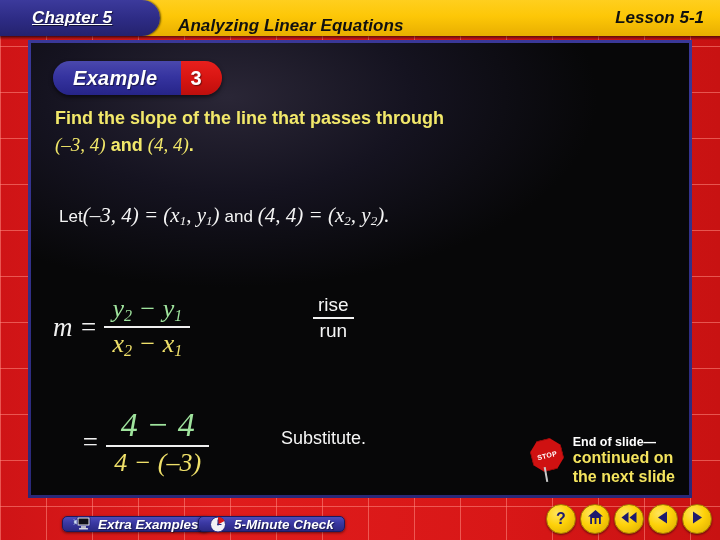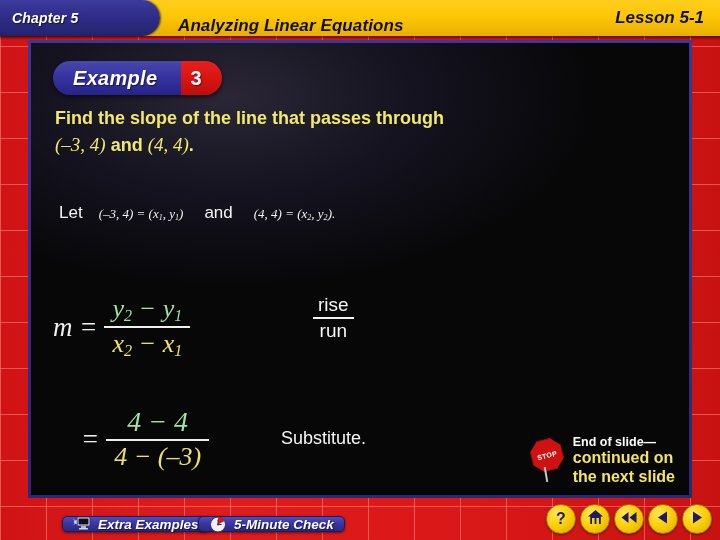--- a/index.html
+++ b/index.html
@@ -25,23 +25,24 @@
     z-index:6;
   }
   #chapter-tab{
     position:absolute; left:0; top:0; width:160px; height:36px;
     background:linear-gradient(to bottom,#3c3a9c 0%,#2e2c86 50%,#24226e 100%);
     border-radius:0 26px 26px 0;
     box-shadow:1px 0 2px rgba(0,0,0,.6);
     display:flex; align-items:center;
   }
   #chapter-tab span{
-    color:#fff; font-size:14px; font-weight:bold; font-style:italic;
-    padding-left:12px; letter-spacing:.2px;
+    color:#fff; font-size:17px; font-weight:bold; font-style:italic;
+    padding-left:32px; letter-spacing:.2px;
     text-shadow:1px 1px 1px rgba(0,0,0,.55);
+    text-decoration:underline;
   }
   #header-title{
     position:absolute; left:178px; top:0; height:52px;
     display:flex; align-items:center;
     color:#101010; font-size:17px; font-weight:bold; font-style:italic;
     letter-spacing:.1px;
   }
   #lesson-label{
     position:absolute; right:16px; top:0; height:36px;
     display:flex; align-items:center;
@@ -93,21 +94,21 @@
     color:#f2e86a; font-size:18px; font-weight:bold; line-height:1.45;
   }
   .mathi{ font-family:"Liberation Serif", serif; font-style:italic; font-weight:normal; font-size:19px; }
 
   
   #let-line{
     position:absolute; left:28px; top:160px;
     color:#f4f4f4; font-size:17px;
     display:flex; align-items:baseline; white-space:nowrap;
   }
-  #let-line .sr{ font-family:"Liberation Serif", serif; font-style:italic; font-size:13px; margin:0 16px; }
+  #let-line .sr{ font-family:"Liberation Serif", serif; font-style:italic; font-size:21px; margin:0 0; }
   #let-line .txt{ font-family:"Liberation Sans", sans-serif; font-style:normal; }
   sub{ font-size:.62em; vertical-align:-.25em; }
 
   
   #formula{
     position:absolute; left:22px; top:250px;
     display:flex; align-items:center;
     font-family:"Liberation Serif", serif; font-style:italic;
   }
   #formula .m{ color:#f0f0f0; font-size:27px; margin-right:7px; }
@@ -126,21 +127,21 @@
   #riserun .num,#riserun .den{ padding:1px 5px; }
   #riserun .bar{ height:2px; width:100%; background:#f2f2f2; }
 
   
   #substitution{
     position:absolute; left:50px; top:362px;
     display:flex; align-items:center;
     font-family:"Liberation Serif", serif; font-style:italic;
   }
   #substitution .eq{ color:#f0f0f0; font-size:27px; margin-right:7px; }
-  #substitution .num{ color:#9fe39d; font-size:28px; }
+  #substitution .num{ color:#9fe39d; font-size:34px; }
   #substitution .den{ color:#efe06a; font-size:26px; }
 
   #substitute-label{
     position:absolute; left:250px; top:385px;
     color:#f6f6f6; font-size:18px;
   }
 
   
   #endnote{
     position:absolute; right:14px; bottom:8px;

